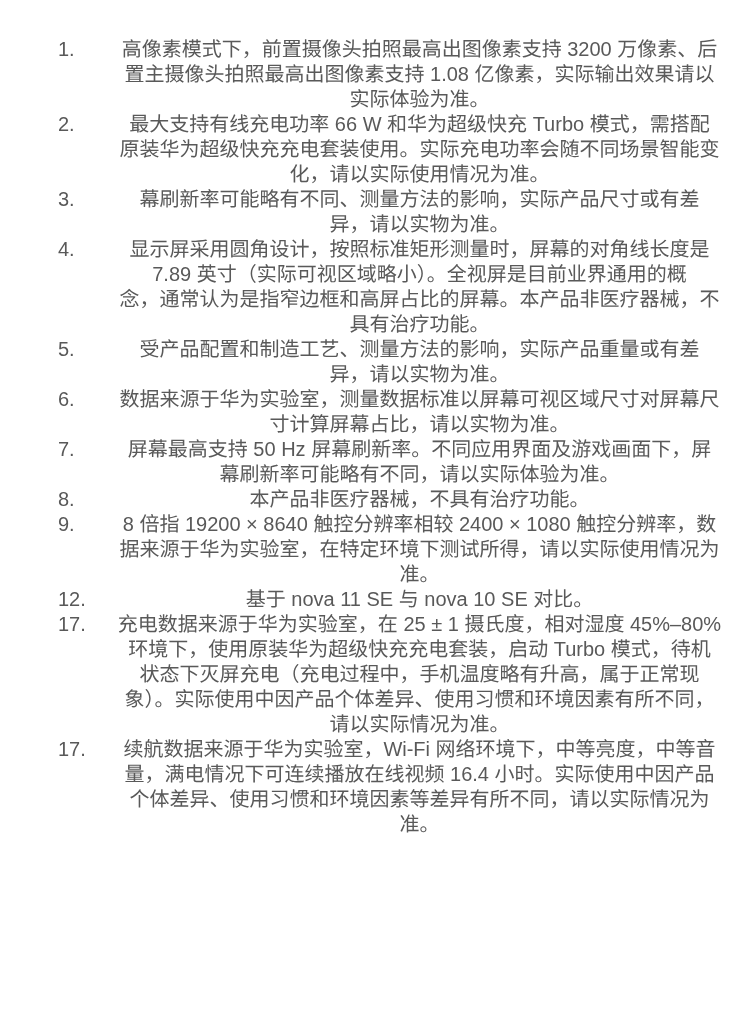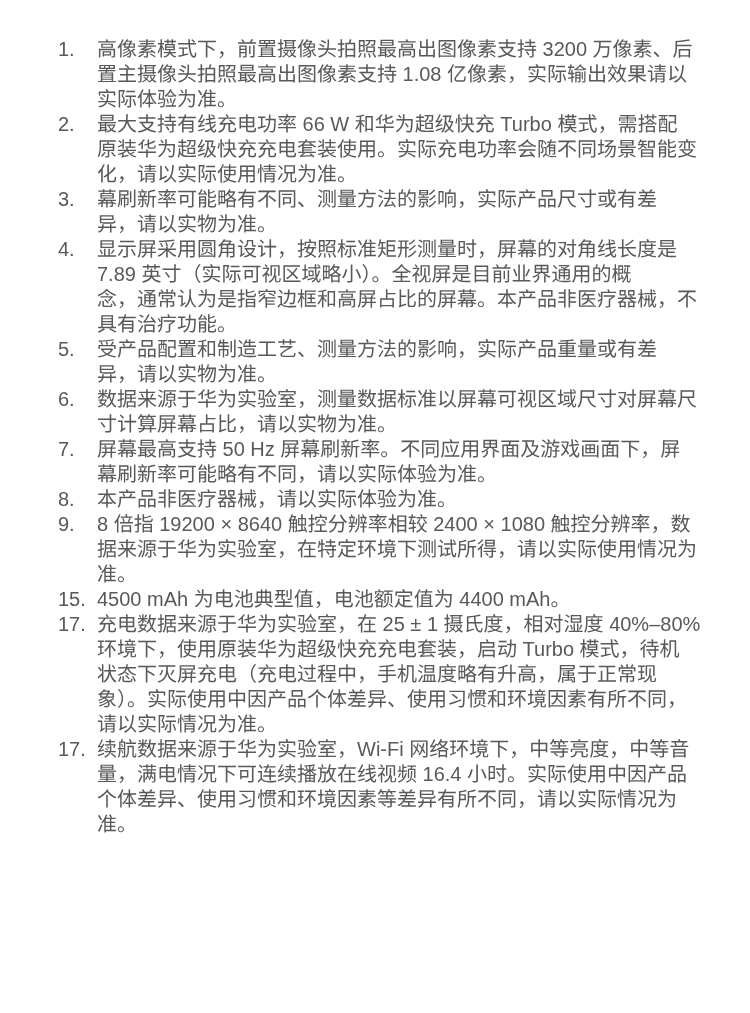--- a/index.html
+++ b/index.html
@@ -34,20 +34,21 @@
     flex: 0 0 39px;
     width: 39px;
     text-align: left;
     white-space: nowrap;
   }
   .fn-text {
     flex: 1 1 auto;
     min-width: 0;
     white-space: pre-line;
     word-break: break-word;
+    text-align: center;
   }
 </style>
 </head>
 <body>
 
 <div class="page">
   <div class="fn-list">
       <div class="fn-item">
         <div class="fn-num">1.</div>
         <div class="fn-text">高像素模式下，前置摄像头拍照最高出图像素支持 3200 万像素、后
@@ -82,35 +83,35 @@
         <div class="fn-text">数据来源于华为实验室，测量数据标准以屏幕可视区域尺寸对屏幕尺
 寸计算屏幕占比，请以实物为准。</div>
       </div>
       <div class="fn-item">
         <div class="fn-num">7.</div>
         <div class="fn-text">屏幕最高支持 50 Hz 屏幕刷新率。不同应用界面及游戏画面下，屏
 幕刷新率可能略有不同，请以实际体验为准。</div>
       </div>
       <div class="fn-item">
         <div class="fn-num">8.</div>
-        <div class="fn-text">本产品非医疗器械，请以实际体验为准。</div>
+        <div class="fn-text">本产品非医疗器械，不具有治疗功能。</div>
       </div>
       <div class="fn-item">
         <div class="fn-num">9.</div>
         <div class="fn-text">8 倍指 19200 × 8640 触控分辨率相较 2400 × 1080 触控分辨率，数
 据来源于华为实验室，在特定环境下测试所得，请以实际使用情况为
 准。</div>
       </div>
       <div class="fn-item">
-        <div class="fn-num">15.</div>
-        <div class="fn-text">4500 mAh 为电池典型值，电池额定值为 4400 mAh。</div>
+        <div class="fn-num">12.</div>
+        <div class="fn-text">基于 nova 11 SE 与 nova 10 SE 对比。</div>
       </div>
       <div class="fn-item">
         <div class="fn-num">17.</div>
-        <div class="fn-text">充电数据来源于华为实验室，在 25 ± 1 摄氏度，相对湿度 40%–80%
+        <div class="fn-text">充电数据来源于华为实验室，在 25 ± 1 摄氏度，相对湿度 45%–80%
 环境下，使用原装华为超级快充充电套装，启动 Turbo 模式，待机
 状态下灭屏充电（充电过程中，手机温度略有升高，属于正常现
 象）。实际使用中因产品个体差异、使用习惯和环境因素有所不同，
 请以实际情况为准。</div>
       </div>
       <div class="fn-item">
         <div class="fn-num">17.</div>
         <div class="fn-text">续航数据来源于华为实验室，Wi-Fi 网络环境下，中等亮度，中等音
 量，满电情况下可连续播放在线视频 16.4 小时。实际使用中因产品
 个体差异、使用习惯和环境因素等差异有所不同，请以实际情况为

